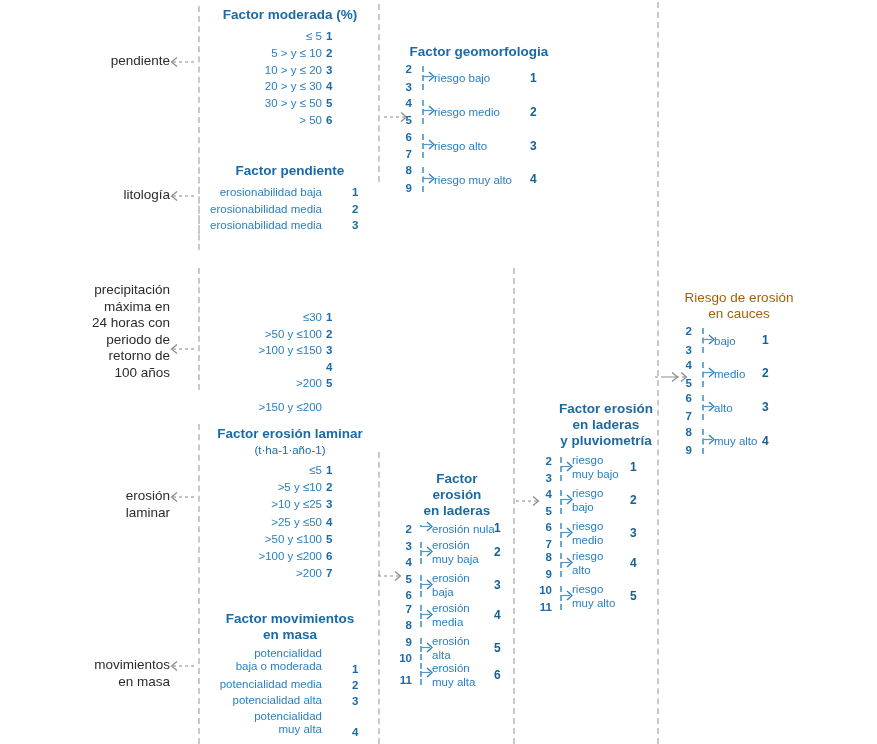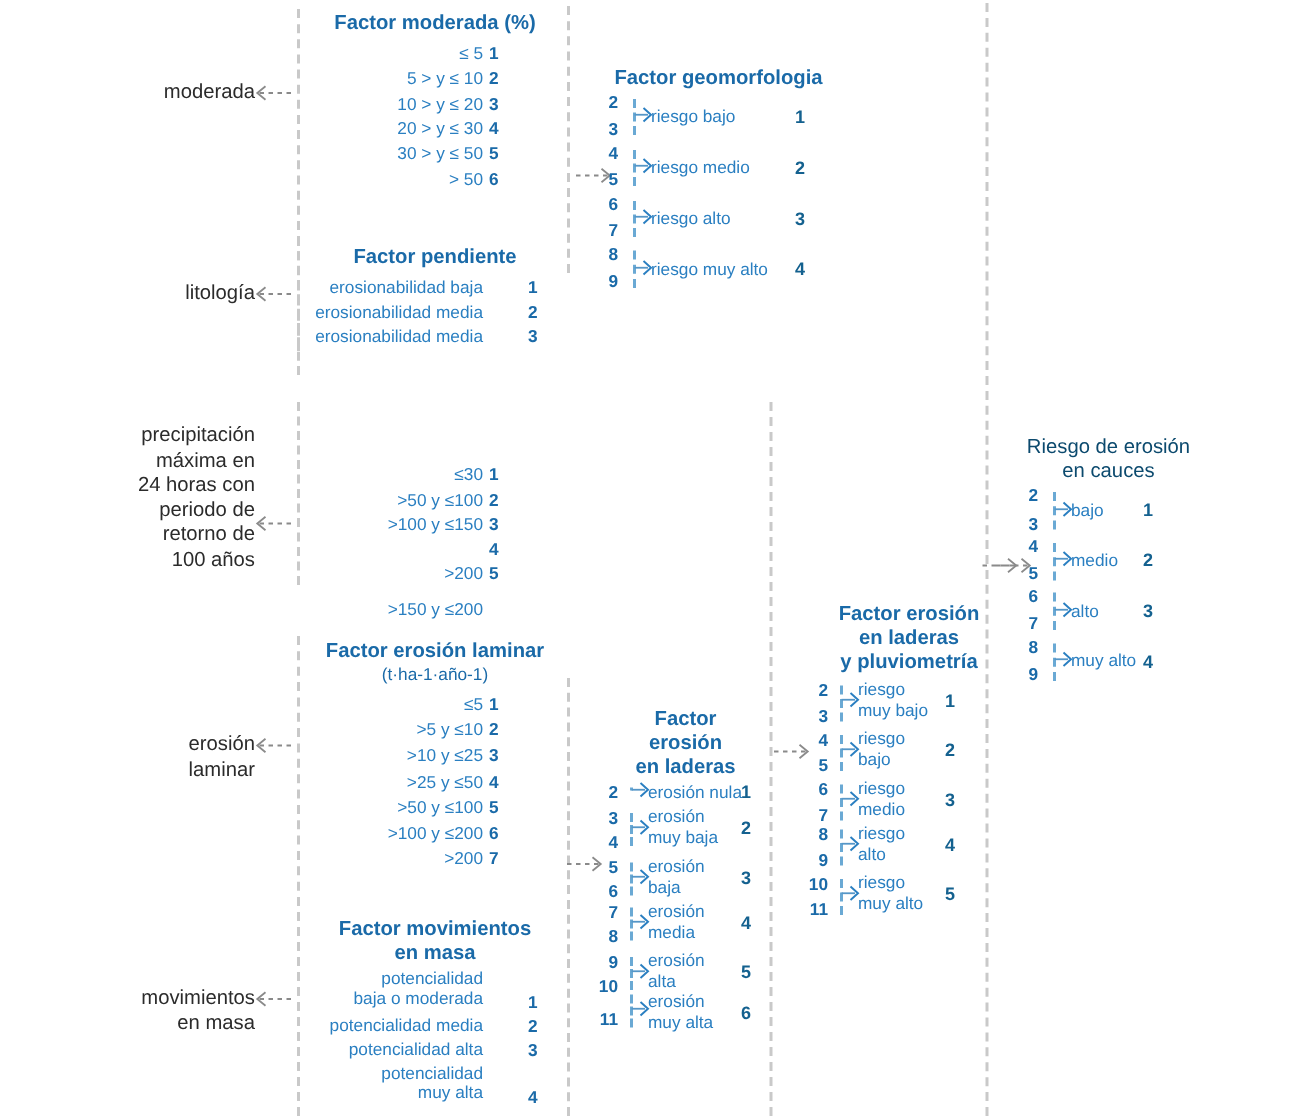--- a/index.html
+++ b/index.html
@@ -42,21 +42,21 @@
 
   
   .ftitle{
     position:absolute;
     text-align:center;
     color:#1a6aa8;
     font-weight:700;
     font-size:13.5px;
     line-height:16px;
   }
-  .ftitle.dark{color:#0c4a6e;font-weight:400;}
+  .ftitle.dark{color:#a16207;font-weight:400;}
   .fsub{
     position:absolute;
     text-align:center;
     color:#1a6aa8;
     font-weight:400;
     font-size:11.5px;
     line-height:14px;
   }
 
   
@@ -115,21 +115,21 @@
 <div id="stage">
     <div class="vrail" style="left: 198px; top: 6px; height: 228px;"></div>
     <div class="vrail" style="left: 198px; top: 158px; height: 92px;"></div>
     <div class="vrail" style="left: 198px; top: 268px; height: 122px;"></div>
     <div class="vrail" style="left: 198px; top: 424px; height: 180px;"></div>
     <div class="vrail" style="left: 198px; top: 608px; height: 136px;"></div>
     <div class="vrail" style="left: 378px; top: 4px; height: 178px;"></div>
     <div class="vrail" style="left: 378px; top: 452px; height: 292px;"></div>
     <div class="vrail" style="left: 513px; top: 268px; height: 476px;"></div>
     <div class="vrail" style="left: 657px; top: 2px; height: 742px;"></div>
-    <div class="inlabel" style="left: 60px; top: 53px; width: 110px;">moderada</div>
+    <div class="inlabel" style="left: 60px; top: 53px; width: 110px;">pendiente</div>
     <div class="larrow" style="left: 168px; top: 56px;">
       <svg width="26" height="12" viewBox="0 0 26 12">
         <path d="M26 6 H5" stroke="#8a8a8a" stroke-width="1.2" fill="none" stroke-dasharray="3,3"></path>
         <path d="M9 1.5 L3.5 6 L9 10.5" stroke="#8a8a8a" stroke-width="1.2" fill="none"></path>
       </svg>
     </div>
     <div class="inlabel" style="left: 60px; top: 187px; width: 110px;">litología</div>
     <div class="larrow" style="left: 168px; top: 190px;">
       <svg width="26" height="12" viewBox="0 0 26 12">
         <path d="M26 6 H5" stroke="#8a8a8a" stroke-width="1.2" fill="none" stroke-dasharray="3,3"></path>

